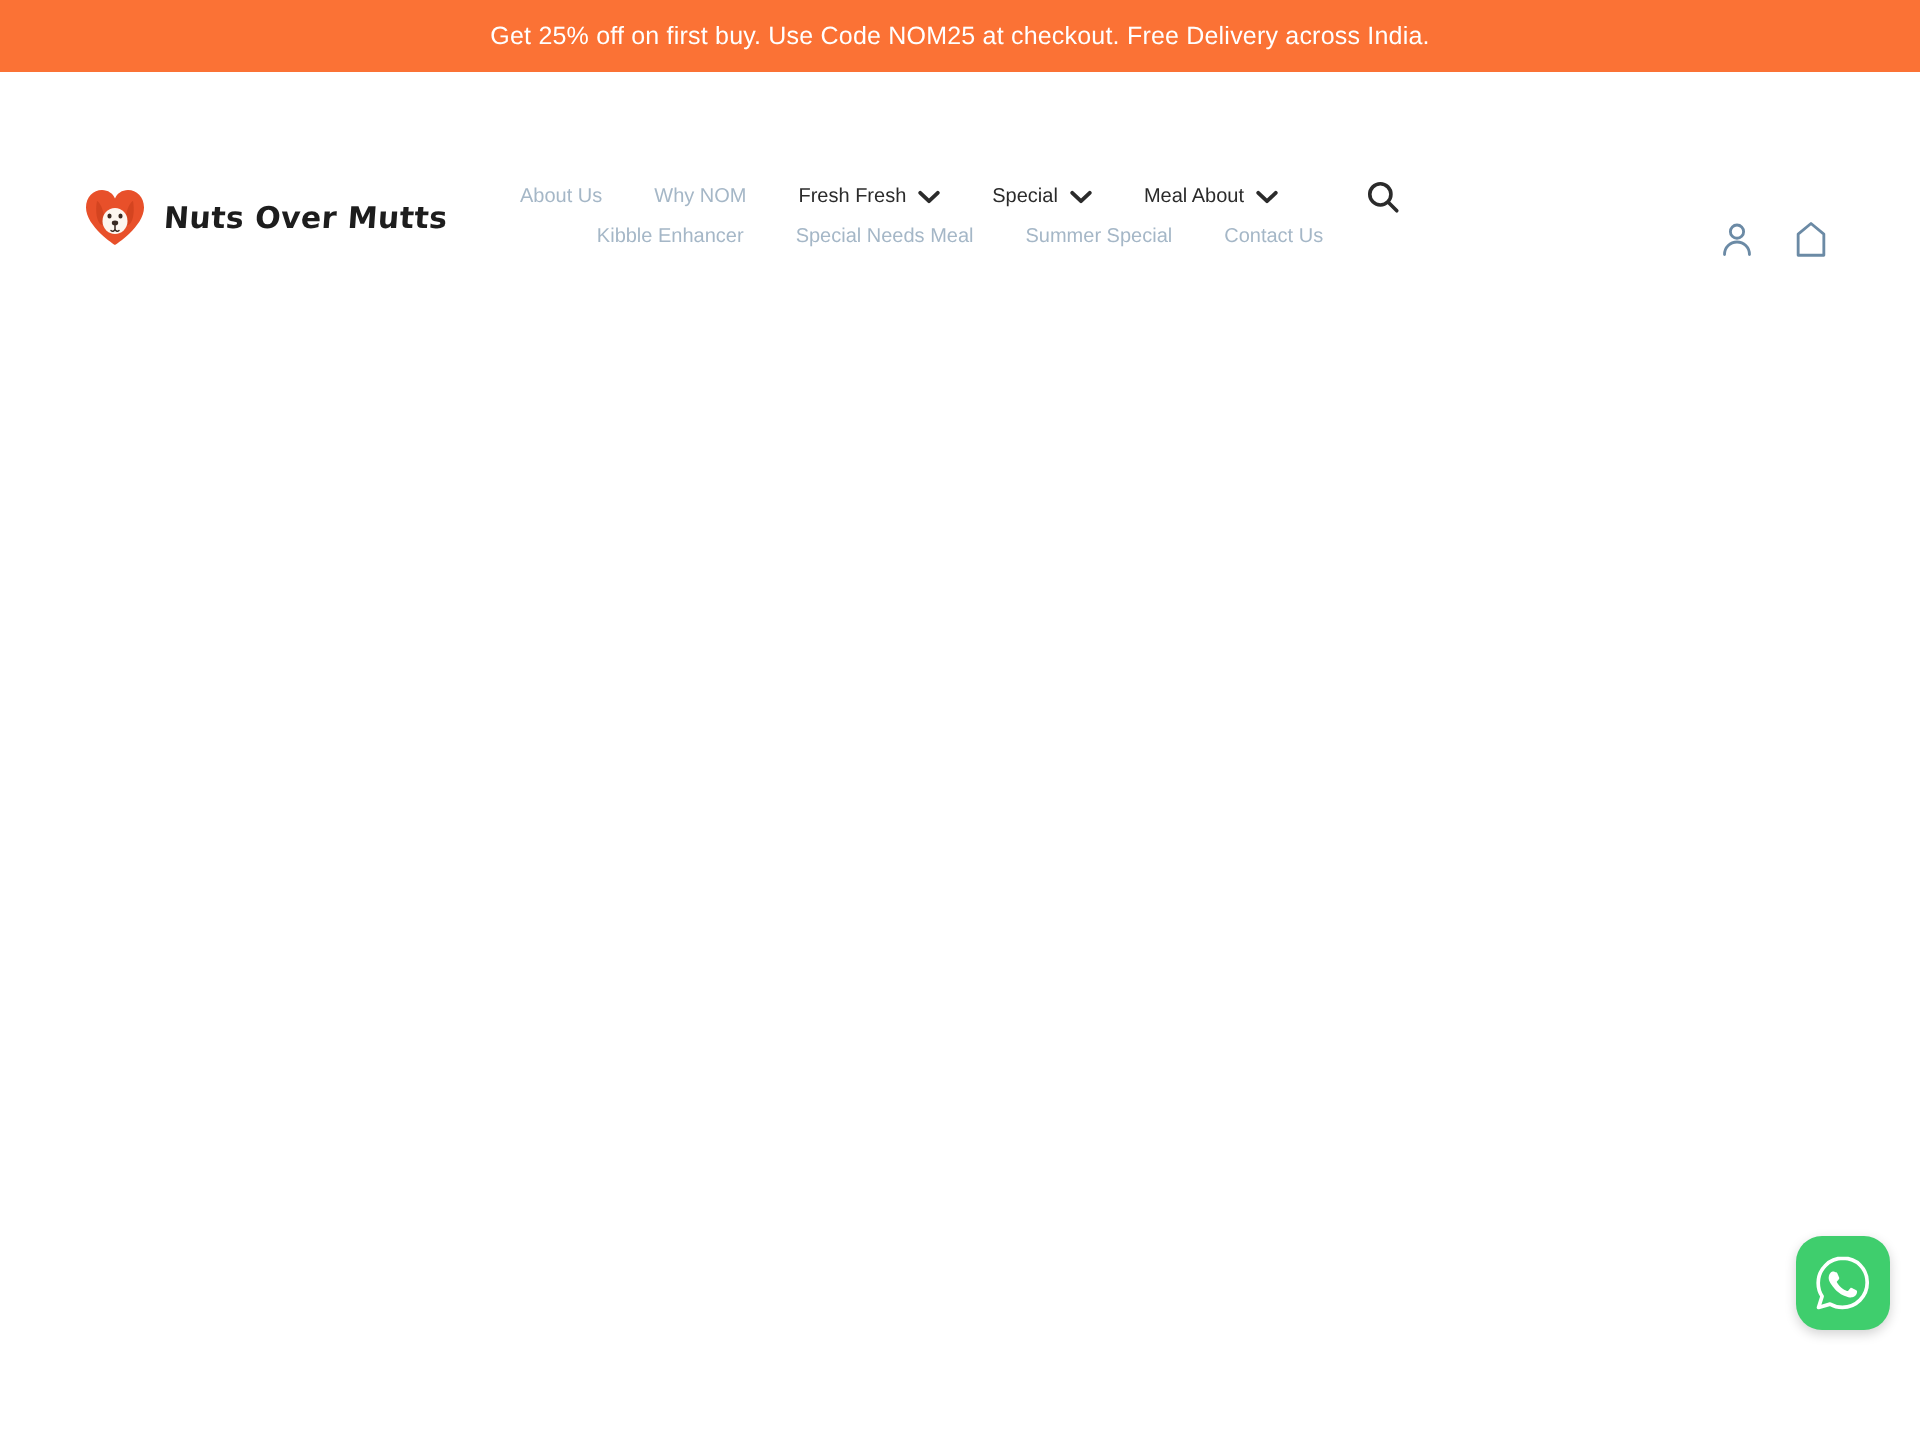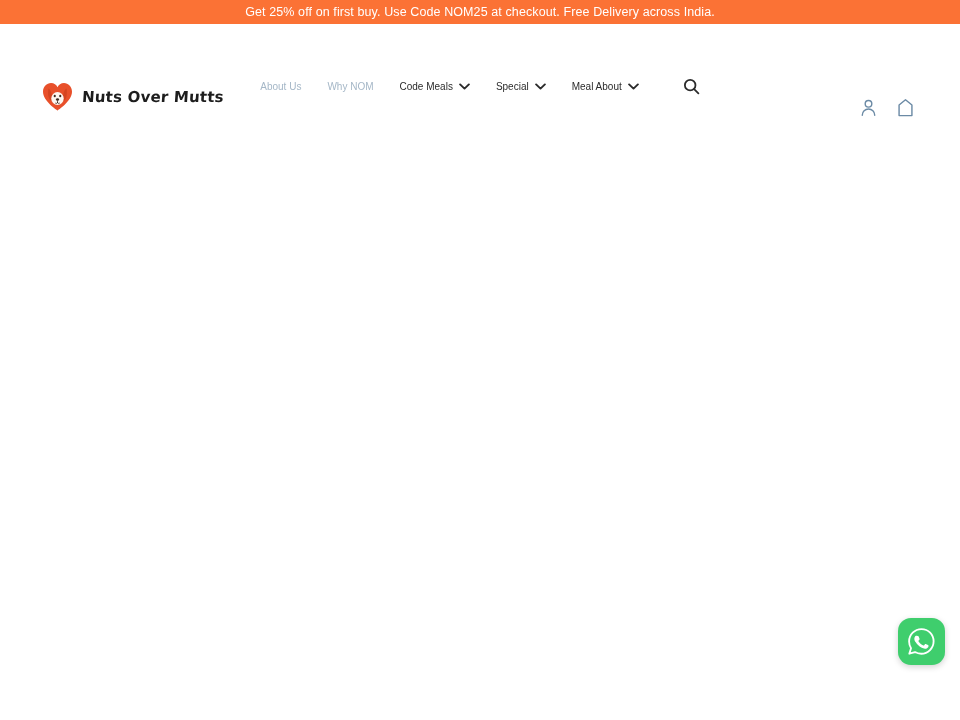--- a/index.html
+++ b/index.html
@@ -12,21 +12,21 @@
 
   body {
     font-family: "Liberation Sans", sans-serif;
     background: #ffffff;
     position: relative;
   }
 
   
   .promo-bar {
     width: 960px;
-    height: 24px;
+    height: 36px;
     background: #fb7235;
     display: flex;
     align-items: center;
     justify-content: center;
   }
 
   .promo-text {
     color: #ffffff;
     font-size: 12.5px;
     letter-spacing: 0.1px;
@@ -215,21 +215,21 @@
 
       <a class="nav-link" href="#">
         <span>About Us</span>
       </a>
 
       <a class="nav-link" href="#">
         <span>Why NOM</span>
       </a>
 
       <a class="nav-link has-dropdown" href="#">
-        <span>Code Meals</span>
+        <span>Fresh Fresh</span>
         <svg class="chevron" viewBox="0 0 12 8">
           <path d="M1 1.6L6 6.4L11 1.6" stroke="#2b2b2b" stroke-width="2.2" fill="none" stroke-linecap="round" stroke-linejoin="round"></path>
         </svg>
       </a>
 
       <a class="nav-link has-dropdown" href="#">
         <span>Special</span>
         <svg class="chevron" viewBox="0 0 12 8">
           <path d="M1 1.6L6 6.4L11 1.6" stroke="#2b2b2b" stroke-width="2.2" fill="none" stroke-linecap="round" stroke-linejoin="round"></path>
         </svg>
@@ -244,20 +244,39 @@
 
       <button class="search-button">
         <svg class="search-icon" viewBox="0 0 18 18">
           <circle cx="7.6" cy="7.6" r="5.6" stroke="#2b2b2b" stroke-width="1.9" fill="none"></circle>
           <path d="M11.8 11.8L16.3 16.3" stroke="#2b2b2b" stroke-width="1.9" stroke-linecap="round"></path>
         </svg>
       </button>
 
     </div>
 
+    <div class="nav-row nav-row-secondary">
+
+      <a class="nav-link" href="#">
+        <span>Kibble Enhancer</span>
+      </a>
+
+      <a class="nav-link" href="#">
+        <span>Special Needs Meal</span>
+      </a>
+
+      <a class="nav-link" href="#">
+        <span>Summer Special</span>
+      </a>
+
+      <a class="nav-link" href="#">
+        <span>Contact Us</span>
+      </a>
+
+    </div>
   </nav>
 
   <div class="header-actions">
 
     <button class="header-action">
       <svg class="action-icon" viewBox="0 0 18 20">
         <circle cx="9" cy="6.1" r="3.5" stroke="#6b8aa5" stroke-width="1.5" fill="none"></circle>
         <path d="M2.4 18.2C2.4 14.4 5.4 11.6 9 11.6C12.6 11.6 15.6 14.4 15.6 18.2" stroke="#6b8aa5" stroke-width="1.5" fill="none" stroke-linecap="round"></path>
       </svg>
     </button>

